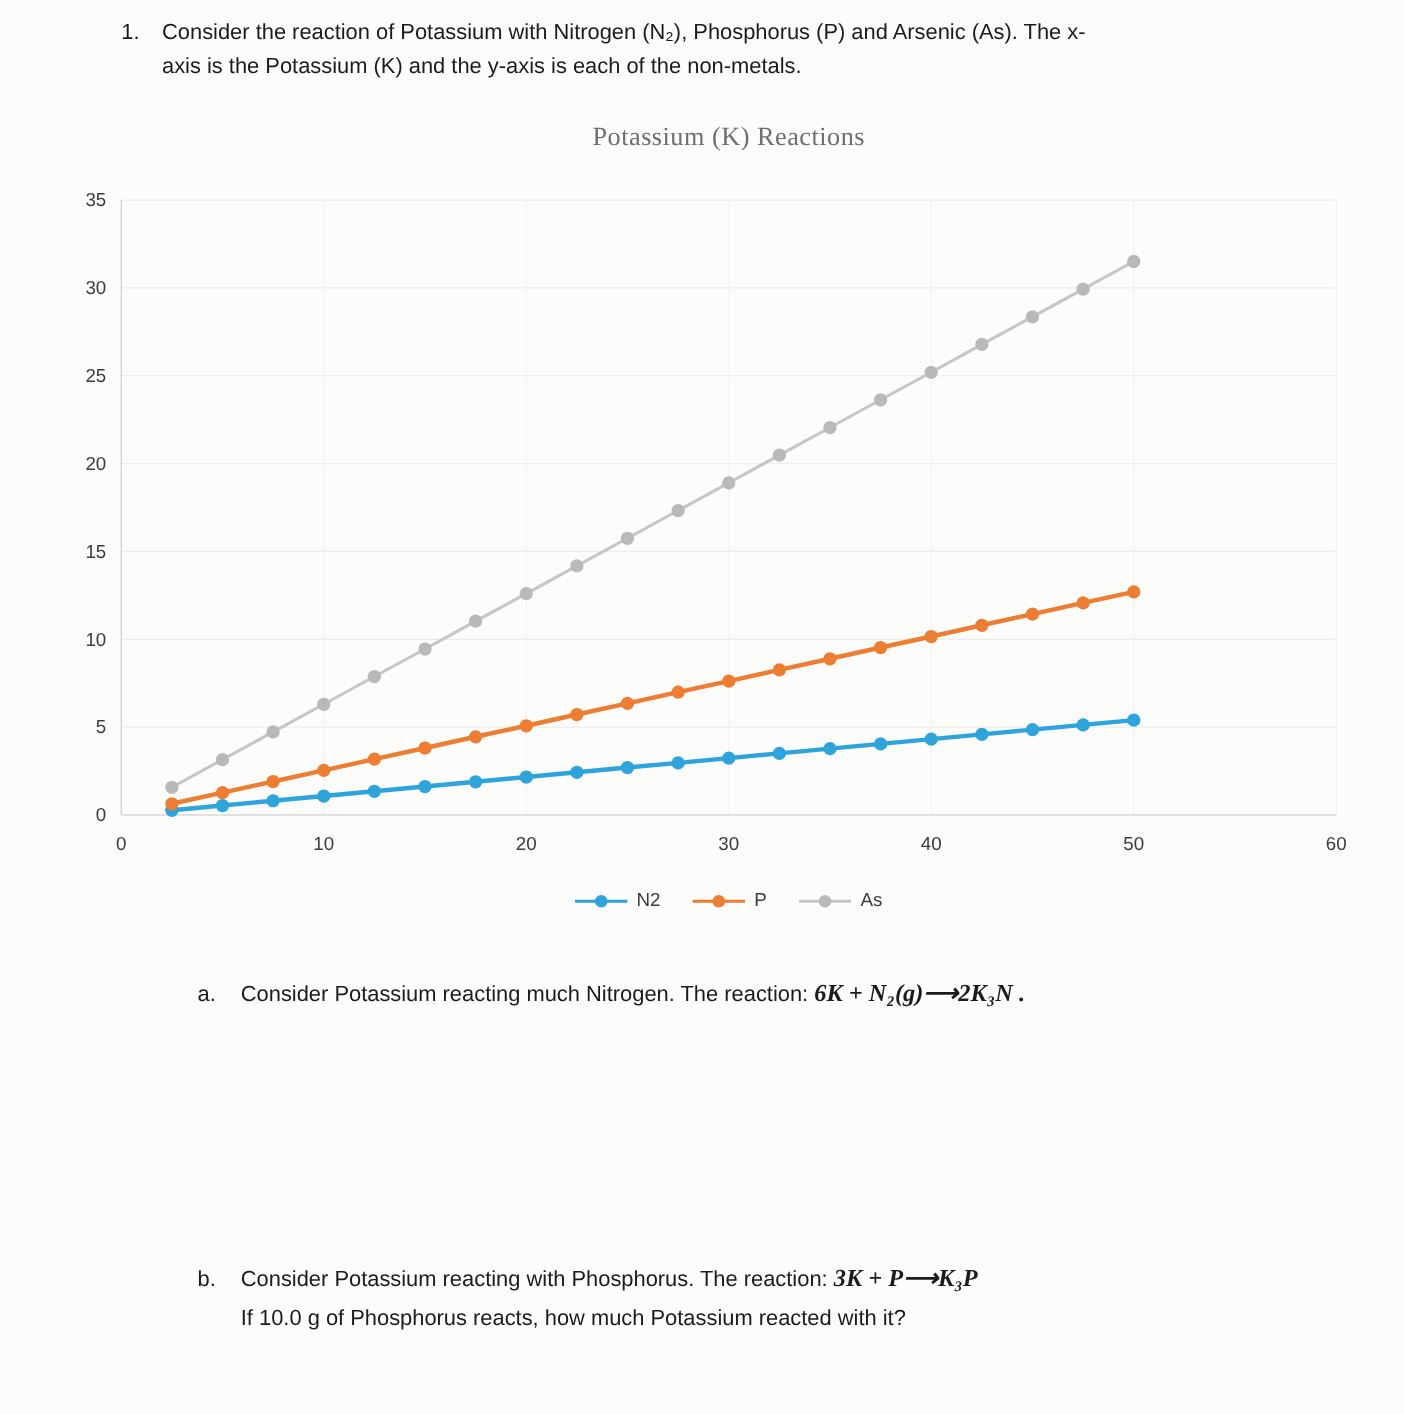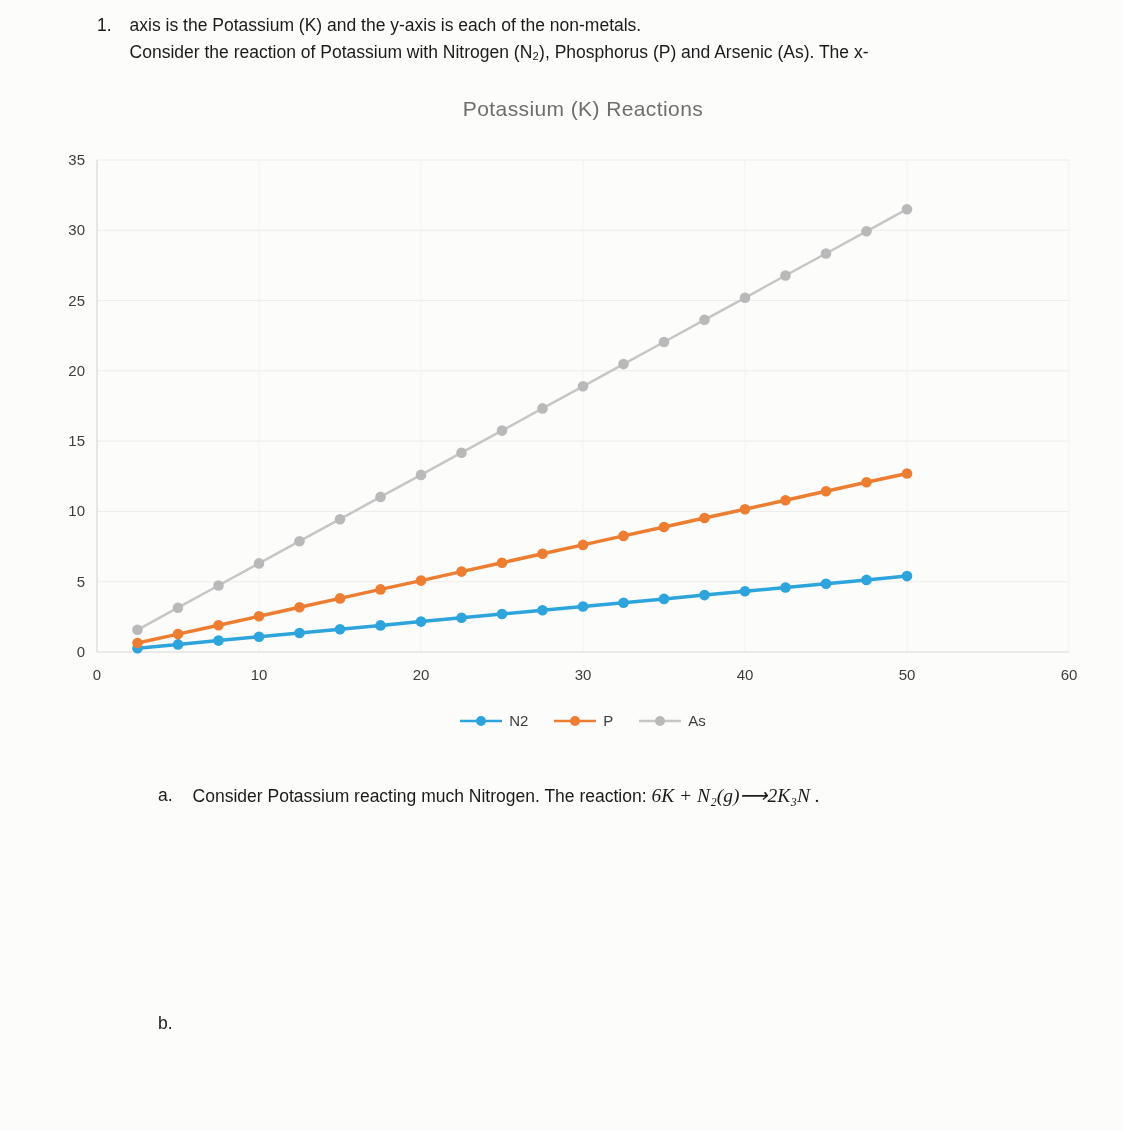--- a/index.html
+++ b/index.html
@@ -19,21 +19,21 @@
     display:flex; gap:18px;
     font-size:17.5px; line-height:27px;
   }
   .qnum { flex:0 0 auto; }
   .qtext div { white-space:nowrap; }
 
   
   .chart-wrap { position:absolute; left:40px; top:96px; width:1070px; }
   .chart-title {
     text-align:center; padding-left:16px;
-    font-size:21px; line-height:26px; color:#6e6e6e; letter-spacing:0.4px;
+    font-size:21px; line-height:26px; color:#6e6e6e; letter-spacing:0.4px;font-family:Liberation Serif, serif;
   }
   #chart-svg { display:block; margin-top:6px; }
   .tick { font-size:15px; fill:#3d3d3d; font-family:"Liberation Sans", sans-serif; }
   .legend {
     display:flex; justify-content:center; align-items:flex-start;
     gap:26px; margin-top:14px; padding-left:16px;
   }
   .legend-item { display:flex; align-items:center; gap:7px; }
   .legend-label { font-size:15px; color:#3d3d3d; }
 
@@ -41,33 +41,33 @@
   .part {
     position:absolute; display:flex; gap:20px;
     font-size:17.5px; line-height:31px;
   }
   .part-a { left:158px; top:780px; }
   .part-b { left:158px; top:1008px; }
   .plabel { flex:0 0 auto; }
   .ptext div { white-space:nowrap; }
   .math {
     font-family:"Liberation Serif", serif;
-    font-style:italic; font-size:19.5px;
+    font-style:italic; font-size:19.5px;font-weight:bold;
   }
 </style>
 </head>
 <body>
 
 <div class="page">
 
   <div class="q1">
     <span class="qnum">1.</span>
     <div class="qtext">
+      <div>Consider the reaction of Potassium with Nitrogen (N₂), Phosphorus (P) and Arsenic (As). The x-</div>
       <div>axis is the Potassium (K) and the y-axis is each of the non-metals.</div>
-      <div>Consider the reaction of Potassium with Nitrogen (N₂), Phosphorus (P) and Arsenic (As). The x-</div>
     </div>
   </div>
 
   <div class="chart-wrap">
     <div class="chart-title">Potassium (K) Reactions</div>
     <svg id="chart-svg" width="1070" height="570">
         <line x1="57" y1="453.7142857142857" x2="1029" y2="453.7142857142857" stroke="#ececea" stroke-width="1"></line>
         <line x1="57" y1="383.42857142857144" x2="1029" y2="383.42857142857144" stroke="#ececea" stroke-width="1"></line>
         <line x1="57" y1="313.14285714285717" x2="1029" y2="313.14285714285717" stroke="#ececea" stroke-width="1"></line>
         <line x1="57" y1="242.8571428571429" x2="1029" y2="242.8571428571429" stroke="#ececea" stroke-width="1"></line>
@@ -191,16 +191,20 @@
     <div class="ptext">
       <div>
         <span>Consider Potassium reacting much Nitrogen. The reaction:  </span><span class="math">6K + N₂(g)⟶2K₃N .</span>
       </div>
     </div>
   </div>
 
   <div class="part part-b">
     <span class="plabel">b.</span>
     <div class="ptext">
+      <div>
+        <span>Consider Potassium reacting with Phosphorus. The reaction: </span><span class="math">3K + P⟶K₃P</span>
+      </div>
+      <div>If 10.0 g of Phosphorus reacts, how much Potassium reacted with it?</div>
     </div>
   </div>
 
 </div>
 
 </body></html>

